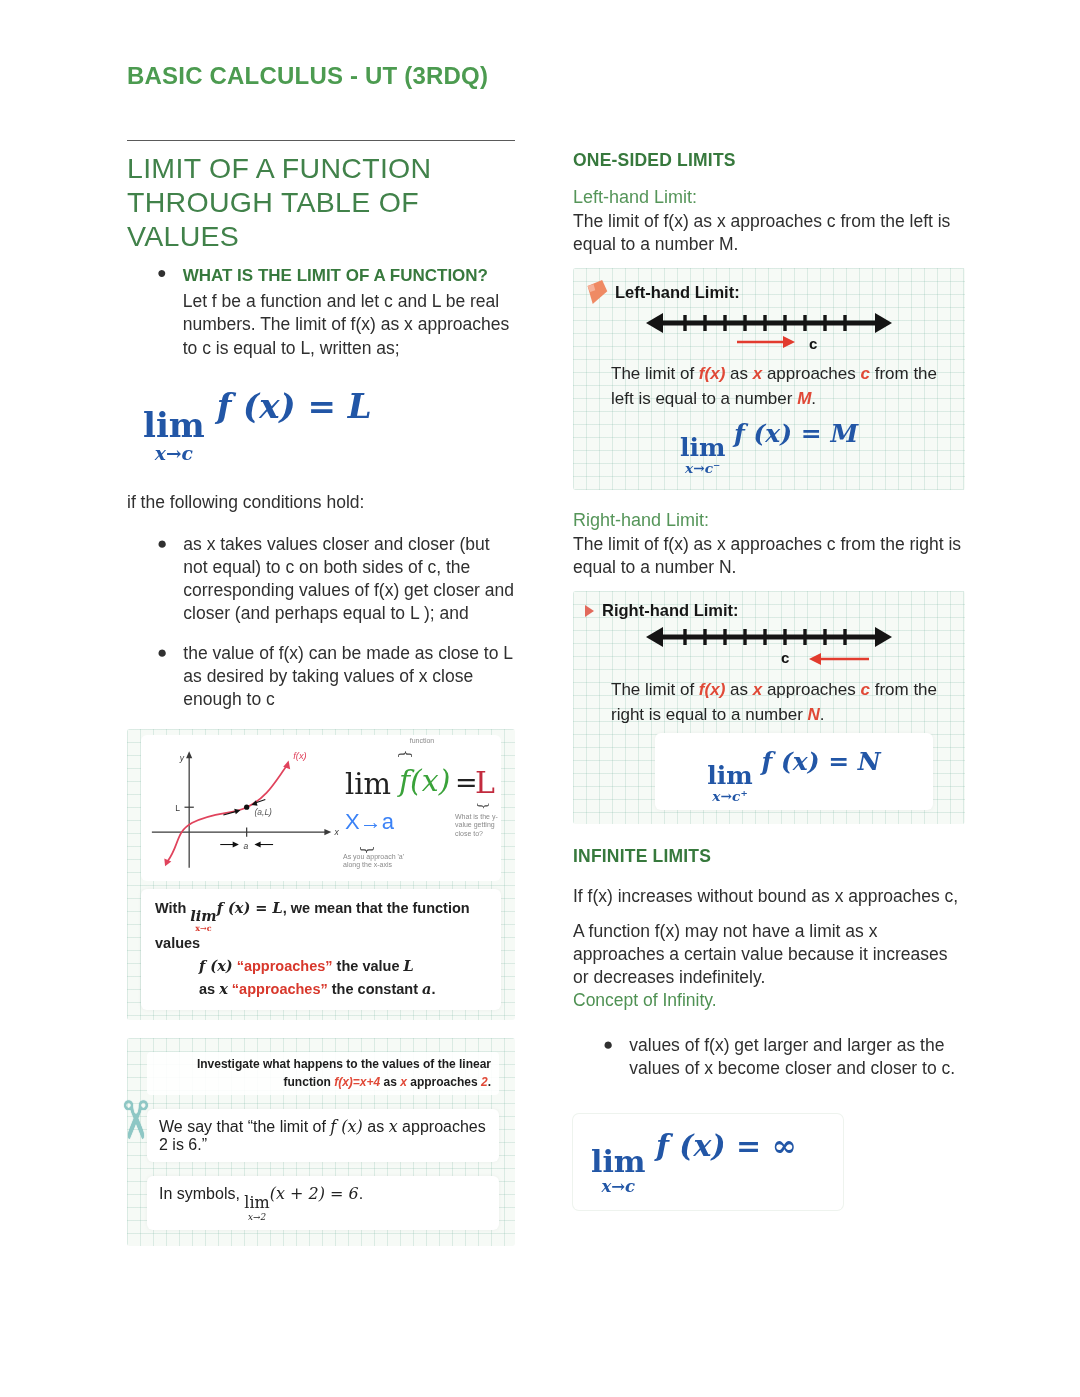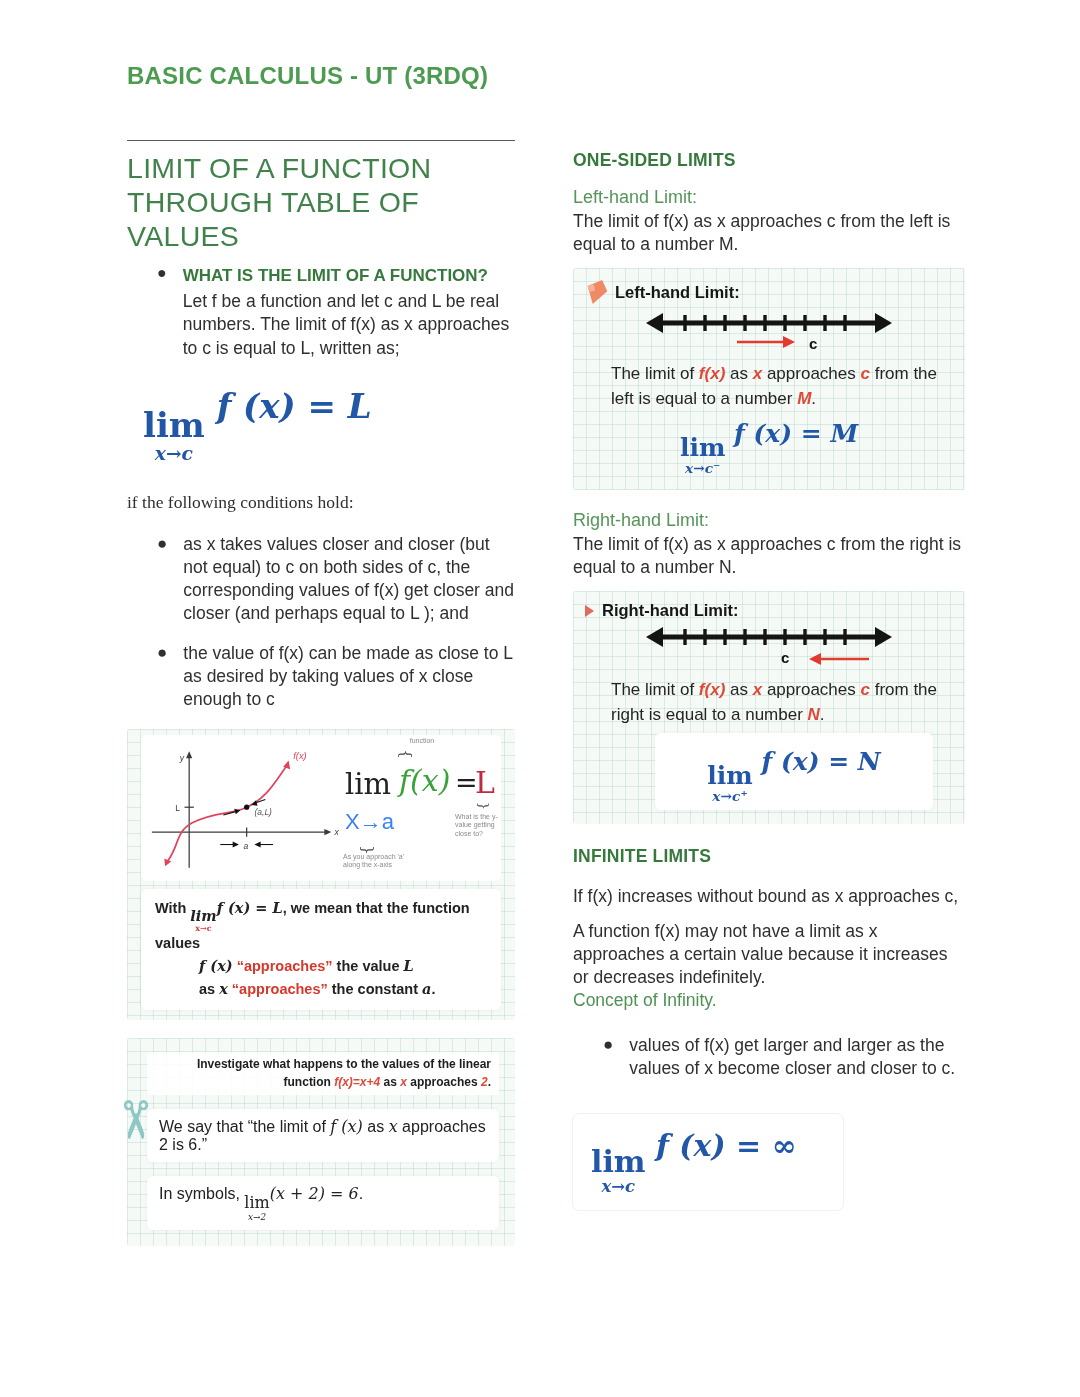--- a/index.html
+++ b/index.html
@@ -34,21 +34,21 @@
   .q-body  { font-size:17.5px; line-height:1.33; color:#2f2f2f; margin-top:2px; }
 
   
   .formula { color:#2256a6; font-family:"DejaVu Serif","Liberation Serif",serif; font-weight:bold; }
   .formula .expr { font-style:italic; }
   .limstack { display:inline-flex; flex-direction:column; align-items:center; vertical-align:-0.55em; line-height:1; }
   .limstack .limsub { font-size:55%; font-style:italic; margin-top:2px; }
   .formula-main { font-size:34px; margin:26px 0 30px 16px; }
   .formula-box  { font-size:25px; text-align:center; margin-top:8px; }
   .formula-inf  { font-size:30px; }
-  .intro { font-size:17.5px; margin:4px 0 20px 0;font-family:Liberation Serif, serif; }
+  .intro { font-size:17.5px; margin:4px 0 20px 0; }
 
   
   .gridbox {
     position:relative; border-radius:3px;
     background-color:#f6faf6;
     background-image:
       linear-gradient(rgba(120,180,160,0.22) 1px, transparent 1px),
       linear-gradient(90deg, rgba(120,180,160,0.22) 1px, transparent 1px);
     background-size:13px 13px;
   }

